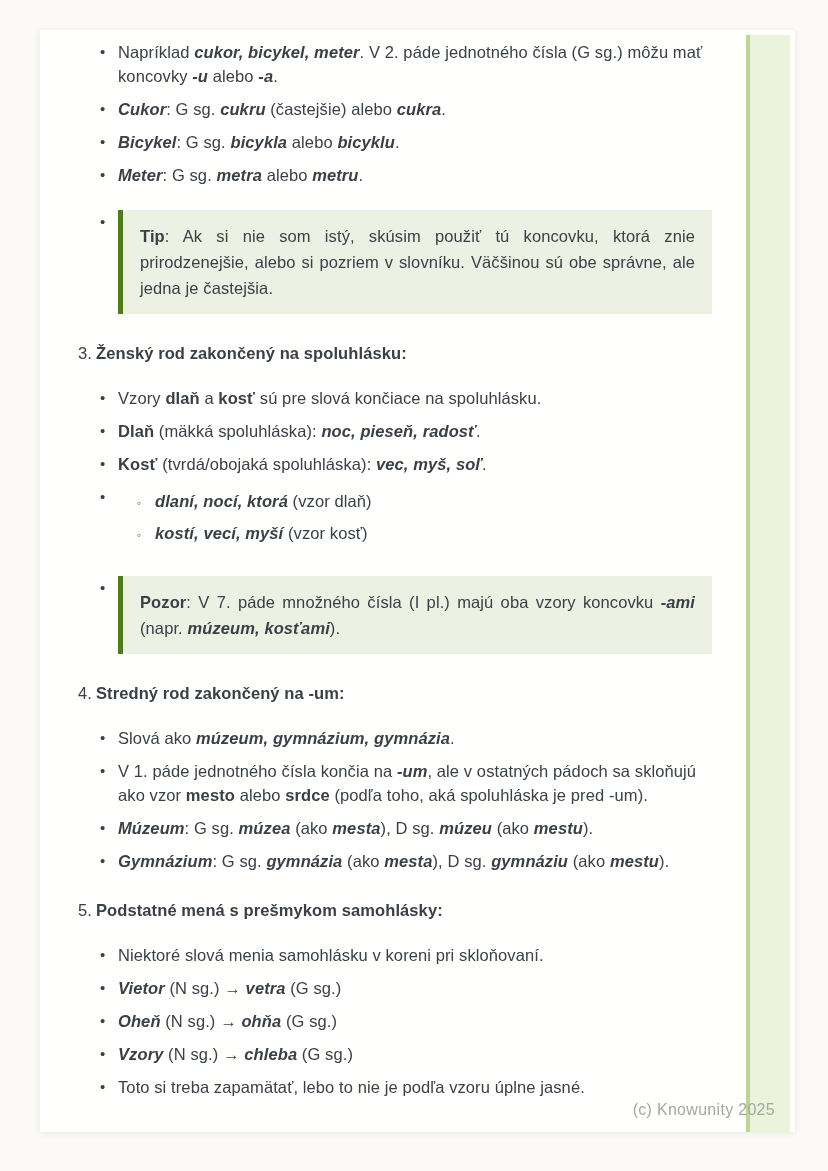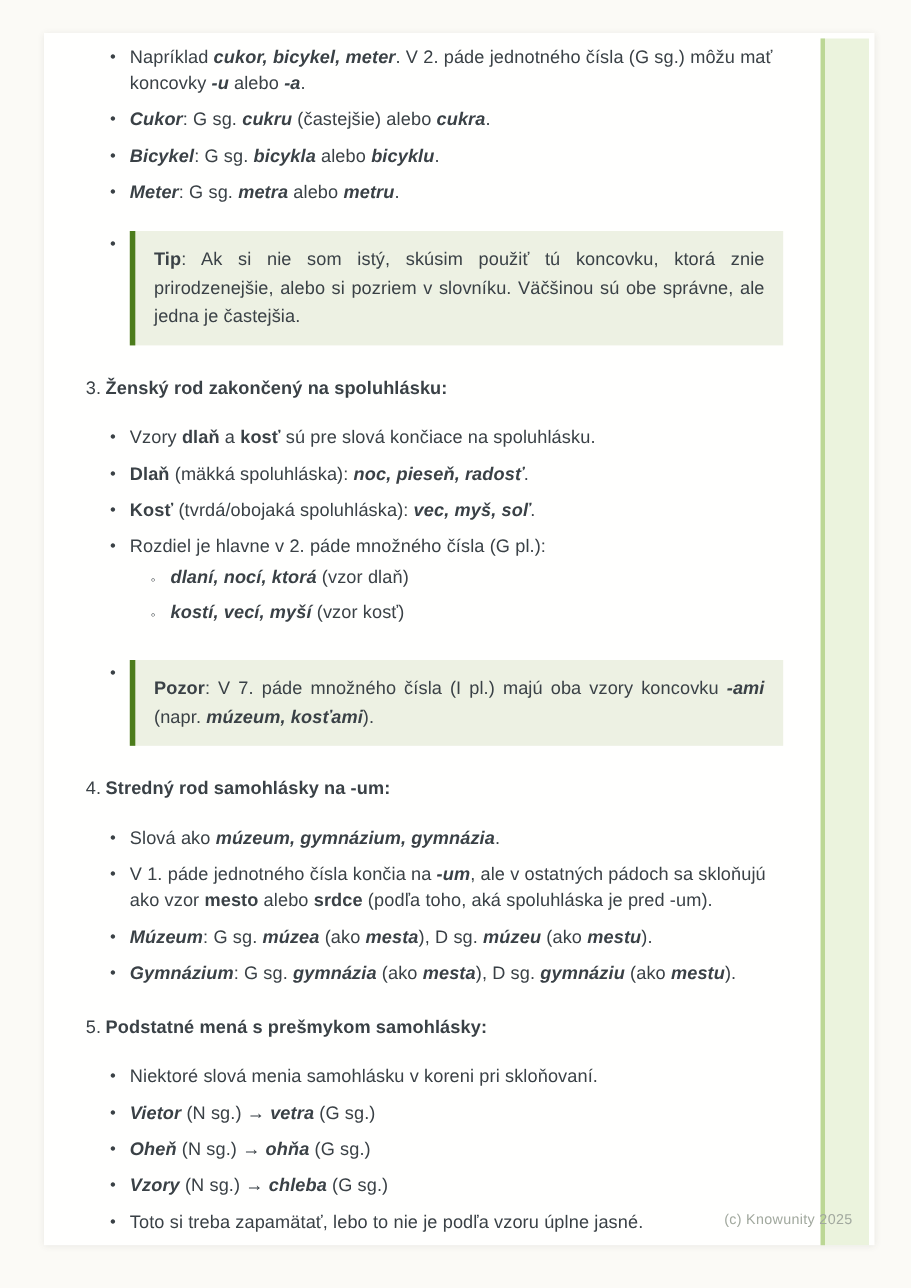--- a/index.html
+++ b/index.html
@@ -51,21 +51,21 @@
     flex: 1; min-width: 0;
     background: var(--callout-bg, #edf1e3);
     border-left: 5px solid var(--callout-border, #4c7c1b);
     padding: 13px 17px 13px 17px;
     line-height: 26px;
     text-align: justify;
   }
   .watermark {
     position: absolute;
     top: 1101px; right: 53px;
-    font-size: 13px;
+    font-size: 16px;
     color: #a2a99f;
     z-index: 5;
     letter-spacing: 0.3px;
     text-align: center;
   }
 </style>
 </head>
 <body>
 
 <div class="page">
@@ -102,35 +102,35 @@
       <div class="row bullet">
         <span class="marker">•</span>
         <div class="btext"><span class="b">Dlaň</span><span> (mäkká spoluhláska): </span><span class=" i">noc, pieseň, radosť</span><span>.</span></div>
       </div>
       <div class="row bullet">
         <span class="marker">•</span>
         <div class="btext"><span class="b">Kosť</span><span> (tvrdá/obojaká spoluhláska): </span><span class=" i">vec, myš, soľ</span><span>.</span></div>
       </div>
       <div class="row bullet">
         <span class="marker">•</span>
-        <div class="btext"><span>Rozdiel je hlavne v 2. páde množného čísla (G pl.):</span><div class="subrow">
+        <div class="btext"><div class="subrow">
             <span class="submarker">◦</span>
             <div class="btext"><span class=" i">dlaní, nocí, ktorá</span><span> (vzor dlaň)</span></div>
           </div><div class="subrow">
             <span class="submarker">◦</span>
             <div class="btext"><span class=" i">kostí, vecí, myší</span><span> (vzor kosť)</span></div>
           </div></div>
       </div>
       <div class="row callout-row">
         <span class="marker">•</span>
         <div class="callout-box"><span class="b">Pozor</span><span>: V 7. páde množného čísla (I pl.) majú oba vzory koncovku </span><span class=" i">-ami</span><span> (napr. </span><span class=" i">múzeum, kosťami</span><span>).</span></div>
       </div>
       <div class="row heading">
         <span class="hnum">4.</span>
-        <div class="btext"><span class="b">Stredný rod samohlásky na -um:</span></div>
+        <div class="btext"><span class="b">Stredný rod zakončený na -um:</span></div>
       </div>
       <div class="row bullet">
         <span class="marker">•</span>
         <div class="btext"><span>Slová ako </span><span class=" i">múzeum, gymnázium, gymnázia</span><span>.</span></div>
       </div>
       <div class="row bullet">
         <span class="marker">•</span>
         <div class="btext"><span>V 1. páde jednotného čísla končia na </span><span class=" i">-um</span><span>, ale v ostatných pádoch sa skloňujú ako vzor </span><span class="b">mesto</span><span> alebo </span><span class="b">srdce</span><span> (podľa toho, aká spoluhláska je pred -um).</span></div>
       </div>
       <div class="row bullet">

